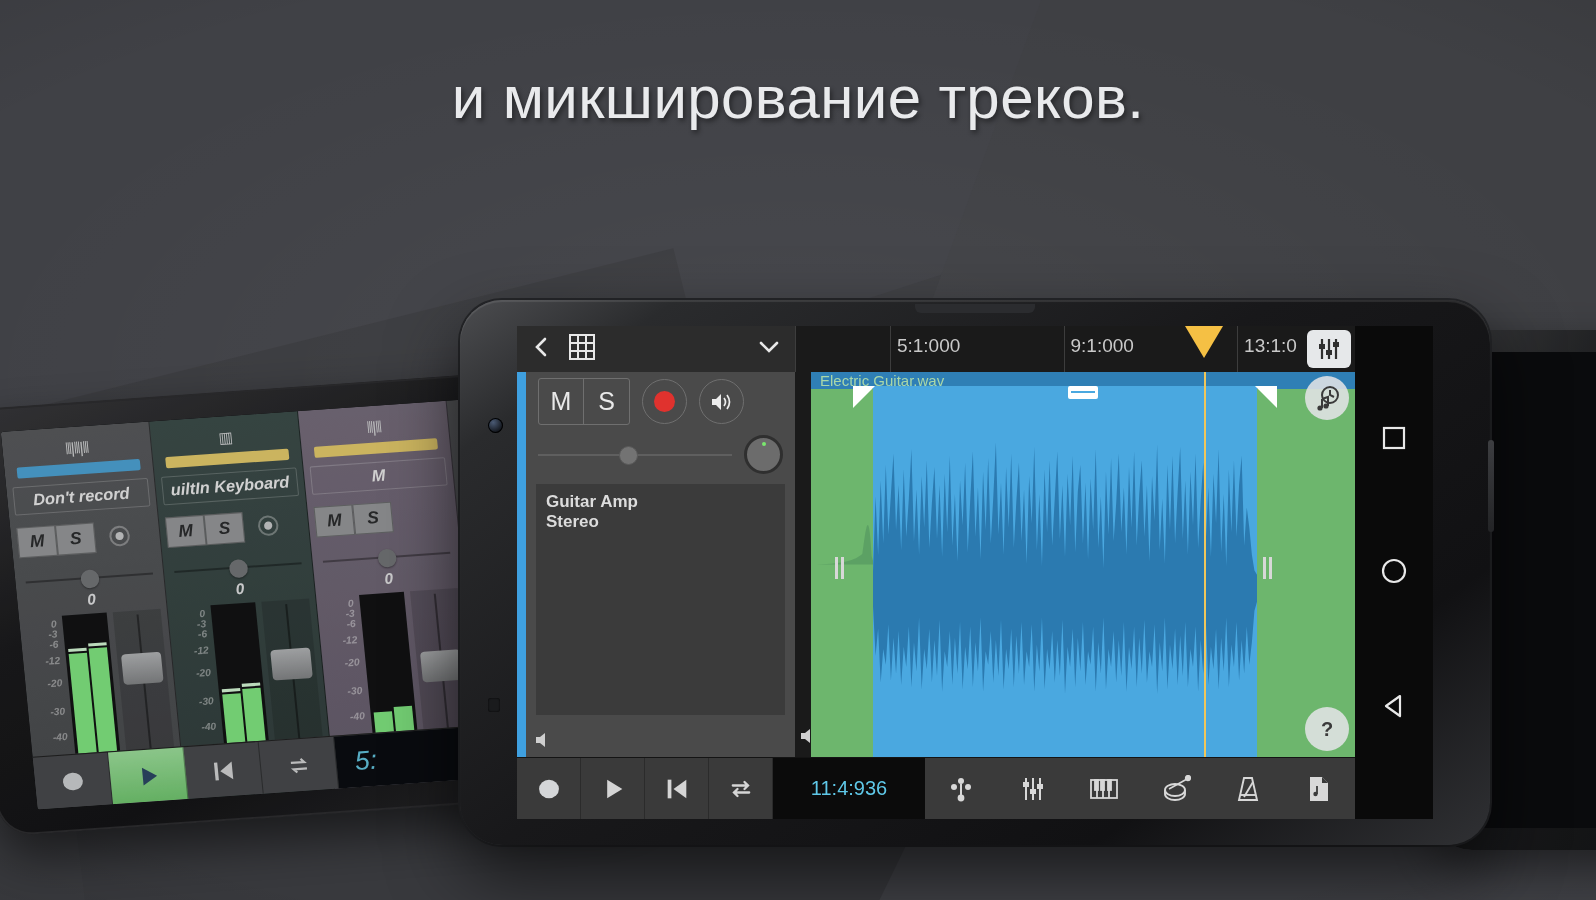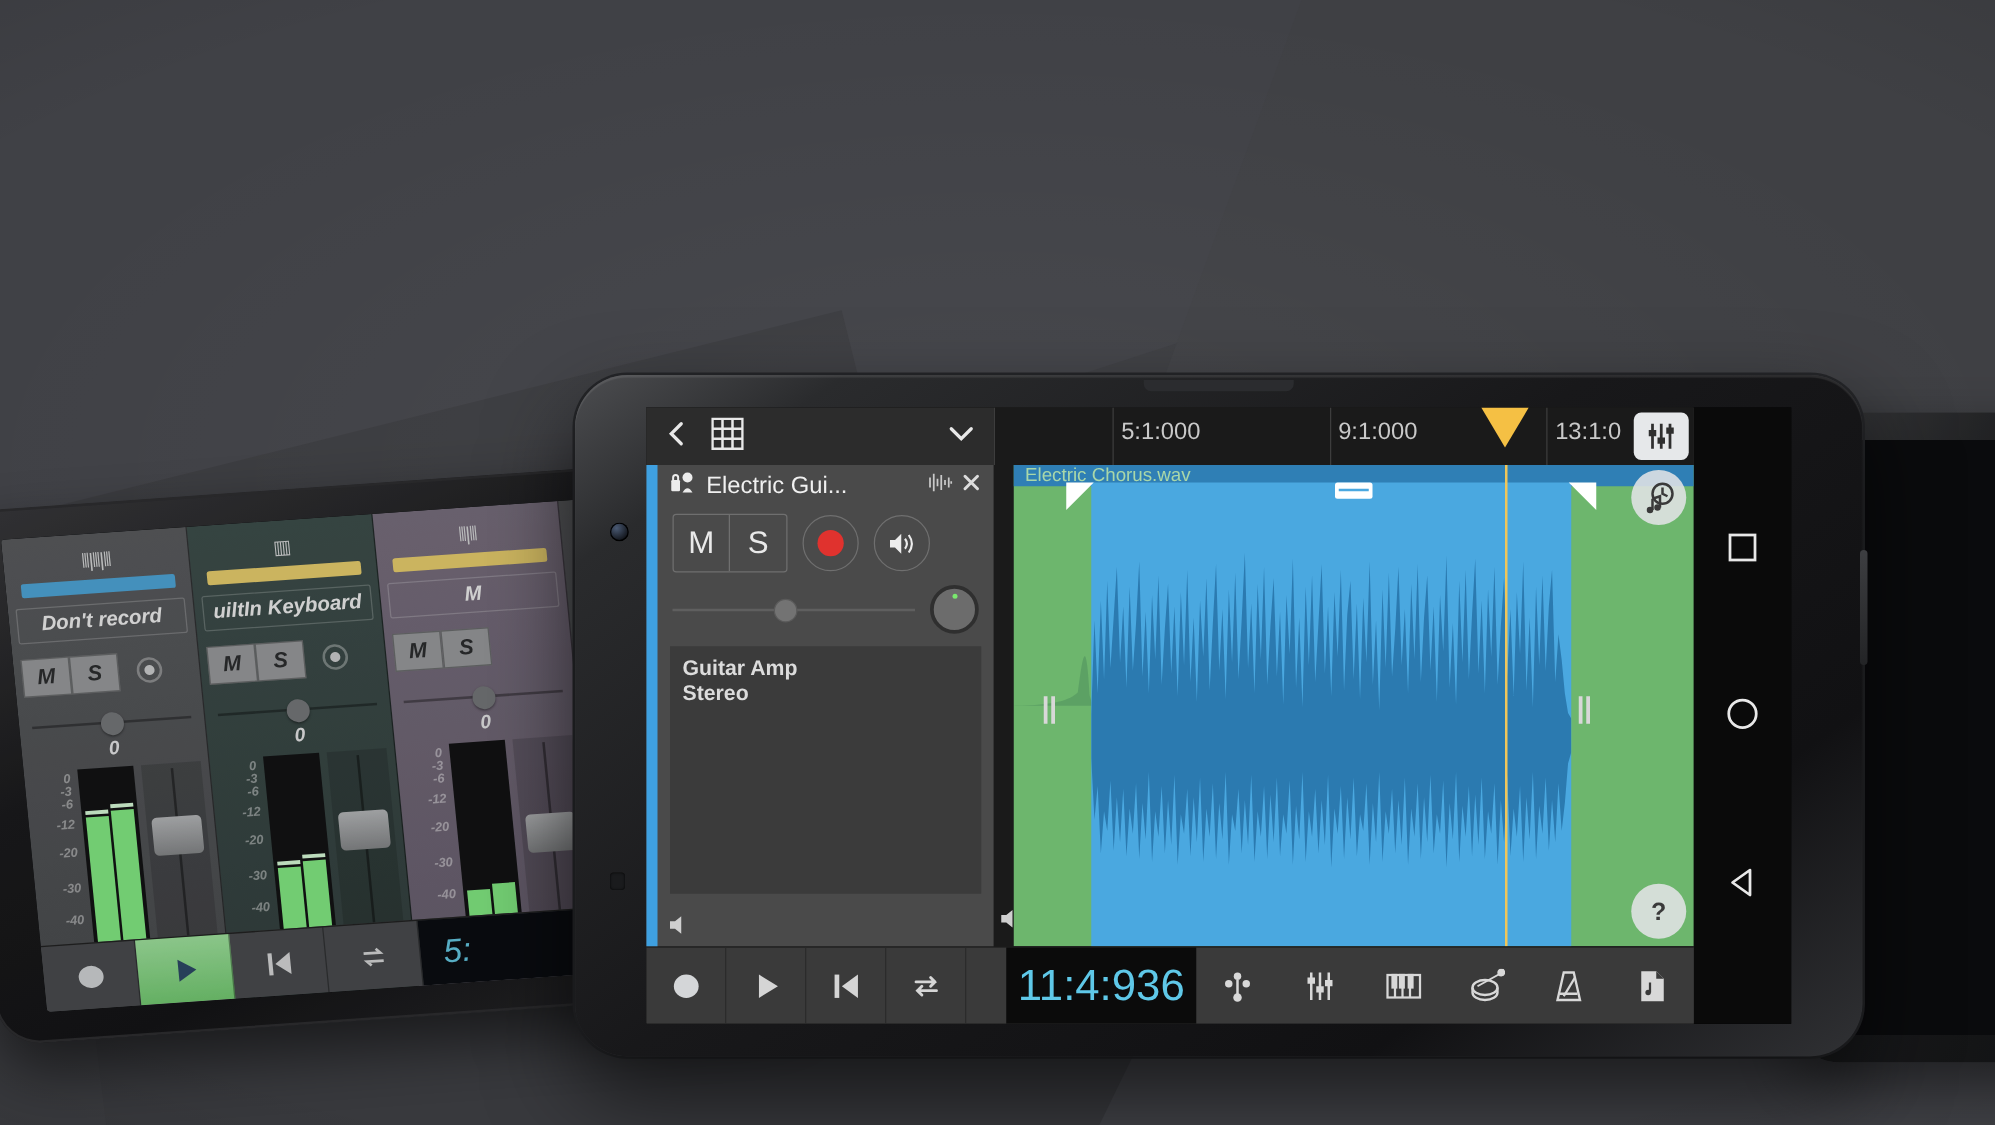--- a/index.html
+++ b/index.html
@@ -207,21 +207,21 @@
   .mixfab { position:absolute; width:44px; height:38px; border-radius:6px;
             background:#e6e8ea; display:flex; align-items:center; justify-content:center;
             color:#2f2f2f; z-index:8; }
   .lowleft { position:absolute; left:4px; bottom:8px; color:#cfcfcf; }
 
   
   .transport { height:62px; display:flex; background:#3a3a3a; border-top:1px solid #141414; }
   .tbtn { flex:0 0 64px; display:flex; align-items:center; justify-content:center;
           border-right:1px solid #2b2b2b; color:#d5d5d5; }
   .tclock { flex:0 0 152px; background:#0b0b0b; display:flex; align-items:center;
-            justify-content:center; color:#5fc8e8; font-size:35px;margin-left:32px; }
+            justify-content:center; color:#5fc8e8; font-size:20px; }
   .tool { flex:1; display:flex; align-items:center; justify-content:center; color:#d8d8d8; }
 
   
   #phone-far { position:absolute; right:-66px; top:330px; width:230px; height:520px;
                z-index:1; filter: brightness(0.8); }
   #phone-far .body { position:absolute; inset:0; border-radius:40px;
     background: linear-gradient(120deg,#46474a,#232426 40%,#151618);
     box-shadow: 0 18px 44px rgba(0,0,0,0.5); }
   #phone-far .scr { position:absolute; left:26px; top:22px; right:26px; bottom:22px;
                     background:#0d0e10; border-radius:4px; }
@@ -232,20 +232,21 @@
 <div class="bg">
   <div class="facet f1"></div>
   <div class="facet f2"></div>
   <div class="facet f3"></div>
   <div class="facet f4"></div>
   <div class="facet f5"></div>
   <div class="vign"></div>
 </div>
 
 <div class="headline">
+  <div>и микширование треков.</div>
 </div>
 
 <div id="phone-left">
   <div class="body"></div>
   <div class="screen">
     <div class="mixer">
 
       <div class="mchan c1">
         <div class="mc-icon">⦀|⦀|⦀</div>
         <div class="mc-bar blue"></div>
@@ -444,41 +445,20 @@
               <rect x="10" y="14" width="6" height="5" fill="#2f2f2f" stroke="none"></rect>
               <rect x="17" y="6" width="6" height="5" fill="#2f2f2f" stroke="none"></rect>
             </svg>
           </div>
         </div>
       </div>
 
       <div class="mainrow">
 
         <div class="trackpanel">
-          <div class="tp-head">
-            <span>
-              <svg width="22" height="20" viewBox="0 0 22 20" fill="#ececec">
-                <rect x="1" y="8" width="7" height="9" rx="1"></rect>
-                <path d="M2.5 8 V6 a2 2 0 0 1 4 0 V8" fill="none" stroke="#ececec" stroke-width="1.6"></path>
-                <circle cx="14" cy="6" r="4"></circle>
-                  <path d="M10 18 q4 -7 8 0 z"></path>
-              </svg>
-            </span>
-            <span class="tp-title">Electric Gui...</span>
-            <span>
-              <svg width="22" height="16" viewBox="0 0 22 16" stroke="#c9c9c9" stroke-width="1.4">
-                <path d="M1 8 V8 M4 4 V12 M7 1 V15 M10 5 V11 M13 2 V14 M16 6 V10 M19 4 V12 M21 7 V9"></path>
-              </svg>
-            </span>
-            <span>
-              <svg width="16" height="16" viewBox="0 0 16 16" stroke="#dcdcdc" stroke-width="2.4" stroke-linecap="round">
-                  <path d="M3 3 L13 13 M13 3 L3 13"></path>
-                </svg>
-            </span>
-          </div>
 
           <div class="tp-btns">
             <div class="ms-group">
               <div>M</div>
               <div>S</div>
             </div>
             <div class="rec-btn">
                 <i></i>
               </div>
             <div class="spk-btn">
@@ -543,21 +523,21 @@
                   L360,206 L356,256 L352,228 L348,272 L344,214 L340,248 L336,236 L332,266 L328,210 L324,254 L320,224 L316,268
                   L312,216 L308,250 L304,232 L300,274 L296,208 L292,258 L288,226 L284,264 L280,218 L276,252 L272,234 L268,270
                   L264,206 L260,254 L256,230 L252,272 L248,212 L244,250 L240,236 L236,266 L232,210 L228,256 L224,222 L220,268
                   L216,216 L212,252 L208,234 L204,270 L200,208 L196,258 L192,226 L188,264 L184,218 L180,248 L176,236 L172,272
                   L168,206 L164,254 L160,228 L156,268 L152,214 L148,252 L144,232 L140,270 L136,210 L132,256 L128,224 L124,266
                   L120,218 L116,250 L112,236 L108,272 L104,208 L100,258 L96,226 L92,264 L88,216 L84,252 L80,234 L76,270
                   L72,206 L68,254 L64,228 L60,268 L56,214 L52,250 L48,232 L44,266 L40,218 L36,256 L32,224 L28,262 L24,212
                   L20,248 L16,234 L12,264 L8,216 L4,240 L0,196 Z"></path>
               </svg>
             </div>
-            <div class="clip-name">Electric Chorus.wav</div>
+            <div class="clip-name">Electric Guitar.wav</div>
             <div class="fade-l"></div>
             <div class="fade-r"></div>
             <div class="grab"></div>
             <div class="edge-l"></div>
             <div class="edge-r"></div>
           </div>
           <div class="pline" style="left:73%"></div>
           <div class="lowleft">
             <svg width="20" height="18" viewBox="0 0 20 18" fill="#cfcfcf">
                 <path d="M2 6 H6 L11 2 V16 L6 12 H2 Z"></path>

